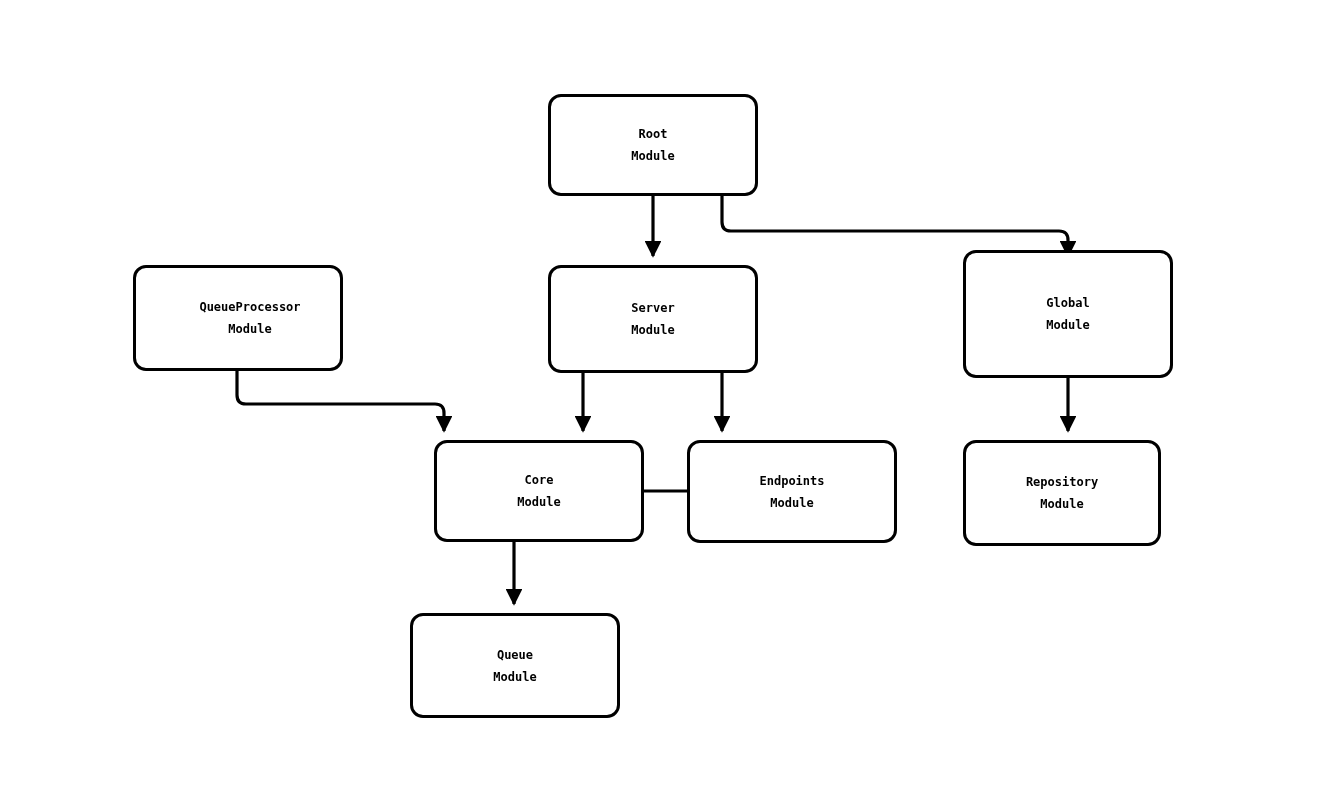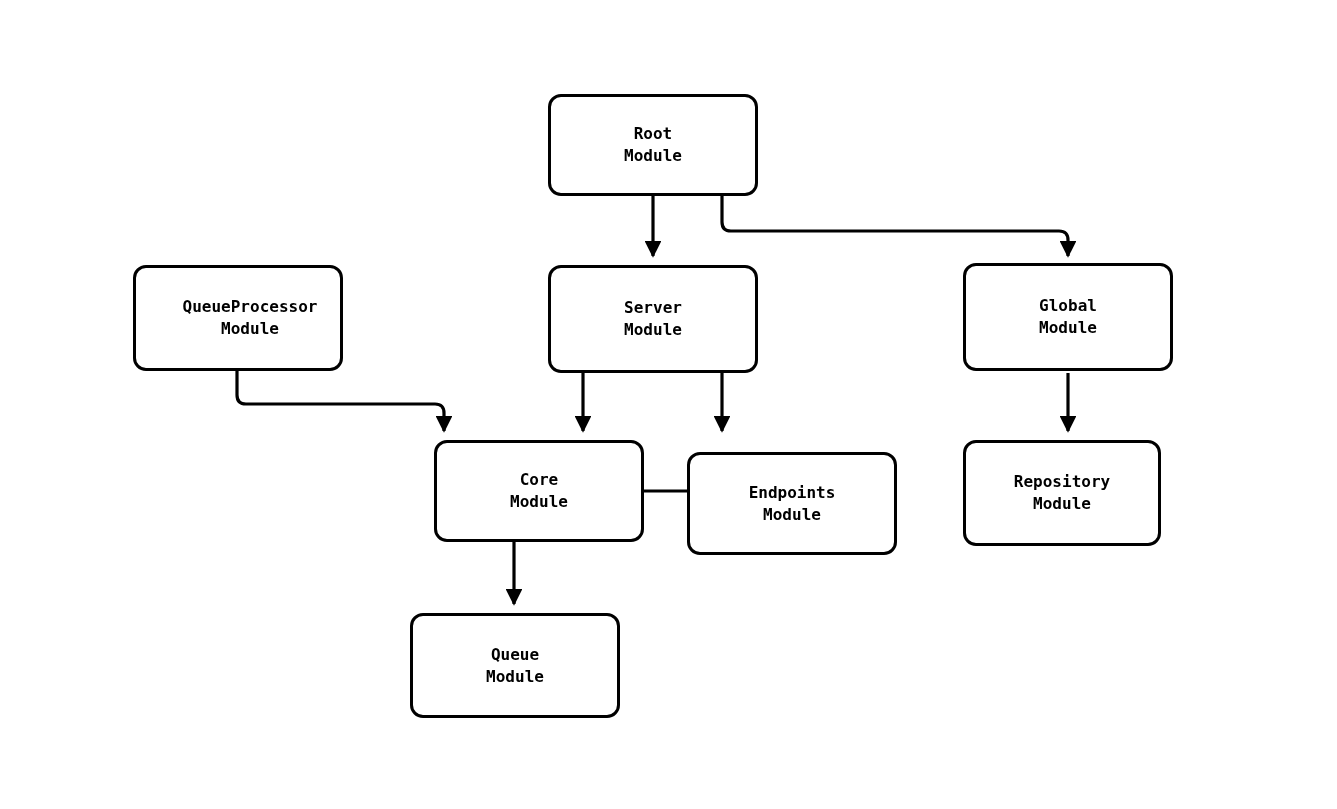--- a/index.html
+++ b/index.html
@@ -32,21 +32,21 @@
     background: #ffffff;
     border: 3px solid #000000;
     border-radius: 13px;
     display: flex;
     align-items: center;
     justify-content: center;
     z-index: 2;
   }
   .node-label {
     font-family: "DejaVu Sans Mono", "Liberation Mono", monospace;
-    font-size: 16px;
+    font-size: 12px;
     line-height: 22px;
     font-weight: 700;
     color: #000000;
     text-align: center;
     white-space: pre;
     letter-spacing: 0px;
   }
 </style>
 </head>
 <body>
@@ -85,31 +85,31 @@
   <div class="node" style="left:133px; top:265px; width:210px; height:106px;padding-left:24px;">
     <span class="node-label">QueueProcessor
 Module</span>
   </div>
 
   <div class="node" style="left:548px; top:265px; width:210px; height:108px;align-items:center;">
     <span class="node-label">Server
 Module</span>
   </div>
 
-  <div class="node" style="left:963px; top:263px; width:210px; height:108px;">
+  <div class="node" style="left:963px; top:250px; width:210px; height:128px;">
     <span class="node-label">Global
 Module</span>
   </div>
 
   <div class="node" style="left:434px; top:440px; width:210px; height:102px;">
     <span class="node-label">Core
 Module</span>
   </div>
 
-  <div class="node" style="left:687px; top:440px; width:210px; height:103px;margin-top:12px;">
+  <div class="node" style="left:687px; top:440px; width:210px; height:103px;">
     <span class="node-label">Endpoints
 Module</span>
   </div>
 
   <div class="node" style="left:963px; top:440px; width:198px; height:106px;">
     <span class="node-label">Repository
 Module</span>
   </div>
 
   <div class="node" style="left:410px; top:613px; width:210px; height:105px;">

